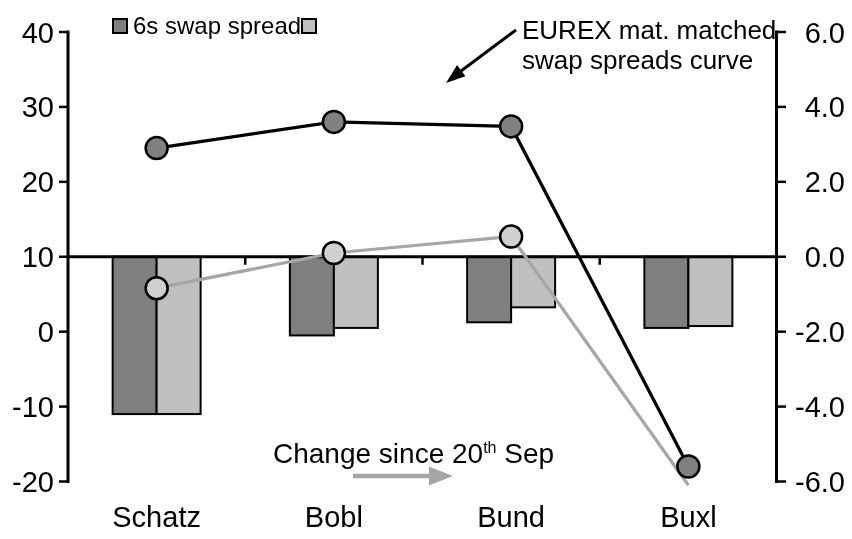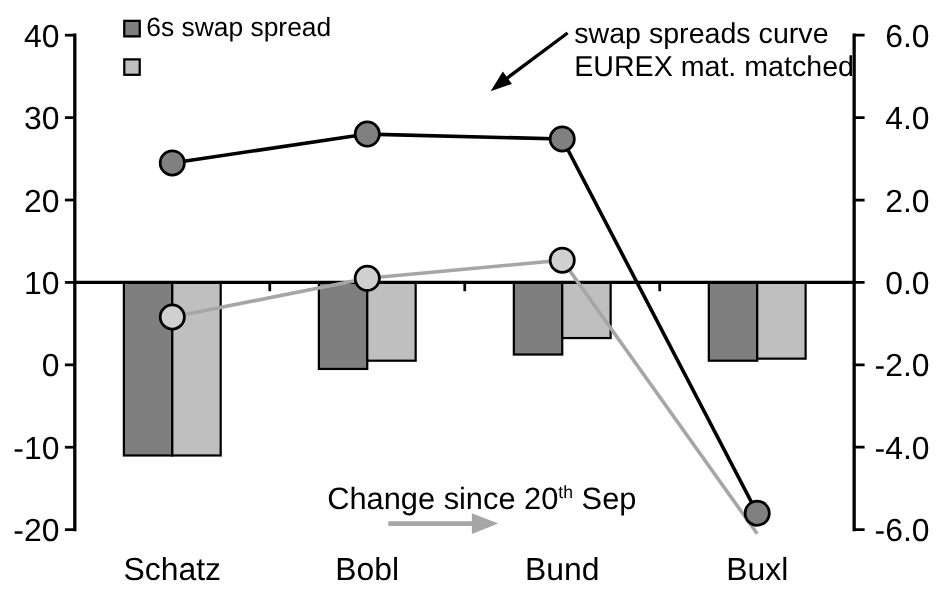--- a/index.html
+++ b/index.html
@@ -1,24 +1,24 @@
 <!DOCTYPE html>
 <html><head>
 <meta charset="utf-8">
 <style>
   html,body{margin:0;padding:0;background:#fff;}
   body{width:852px;height:539px;overflow:hidden;font-family:"Liberation Sans",sans-serif;color:#000;}
   .stage{position:relative;width:852px;height:432px;background:#fff;}
   #chart-svg{position:absolute;left:0;top:0;}
-  .legend{position:absolute;left:112px;top:8px;display:flex;flex-direction:column;}
+  .legend{position:absolute;left:112px;top:8px;display:flex;flex-direction:row;}
   .legend-row{display:flex;align-items:center;height:35px;}
   .swatch{width:16px;height:16px;border:2px solid #000;box-sizing:border-box;margin-right:5px;flex:none;}
   .legend-label{font-size:24px;line-height:1;white-space:nowrap;}
   .annotation{position:absolute;left:522px;top:15px;font-size:26px;line-height:30px;white-space:nowrap;}
-  .change-note{position:absolute;left:292px;top:439px;width:292px;text-align:center;font-size:28px;line-height:1.1;white-space:nowrap;}
+  .change-note{position:absolute;left:273px;top:439px;width:292px;text-align:left;font-size:28px;line-height:1.1;white-space:nowrap;}
   .change-note sup{font-size:16px;line-height:0;}
 </style>
 </head>
 <body>
 
 <div class="stage">
 
   <svg id="chart-svg" width="852" height="539" viewBox="0 0 852 539">
       <g>
         <rect x="112.625" y="256.75" width="44" height="157.325" fill="#7F7F7F" stroke="#000" stroke-width="2"></rect>
@@ -101,19 +101,19 @@
     <div class="legend-row">
       <span class="swatch" style="background: rgb(127, 127, 127);"></span>
       <span class="legend-label">6s swap spread</span>
     </div>
     <div class="legend-row">
       <span class="swatch" style="background: rgb(191, 191, 191);"></span>
     </div>
   </div>
 
   <div class="annotation">
+    <div>EUREX mat. matched</div>
     <div>swap spreads curve</div>
-    <div>EUREX mat. matched</div>
   </div>
 
   <div class="change-note"><span>Change since 20</span><sup>th</sup><span> Sep</span></div>
 
 </div>
 
 </body></html>

